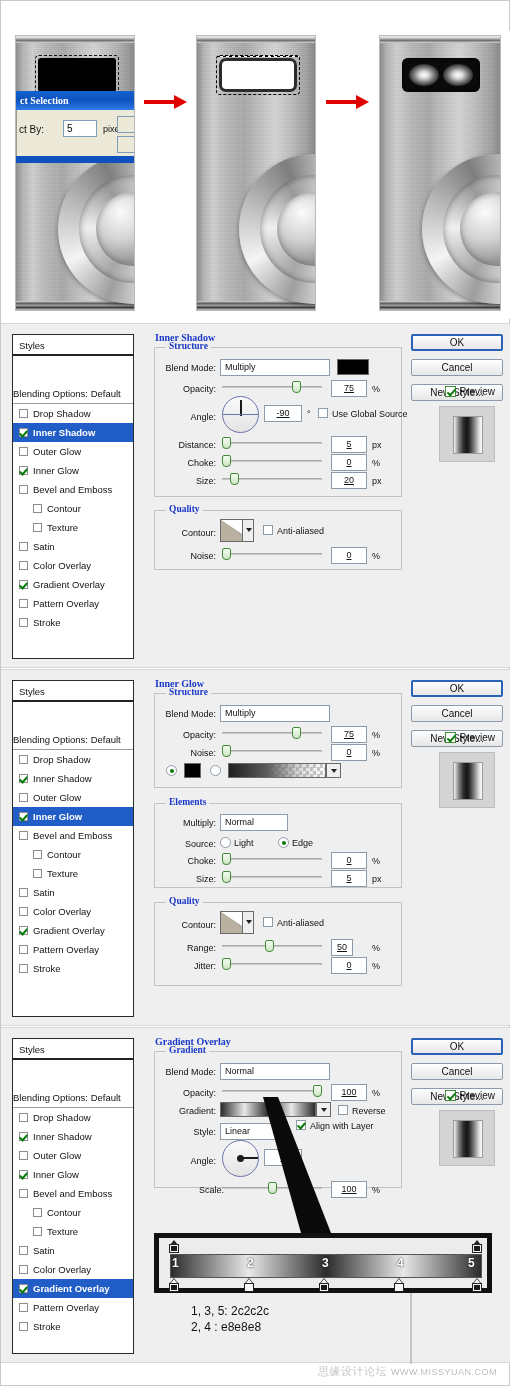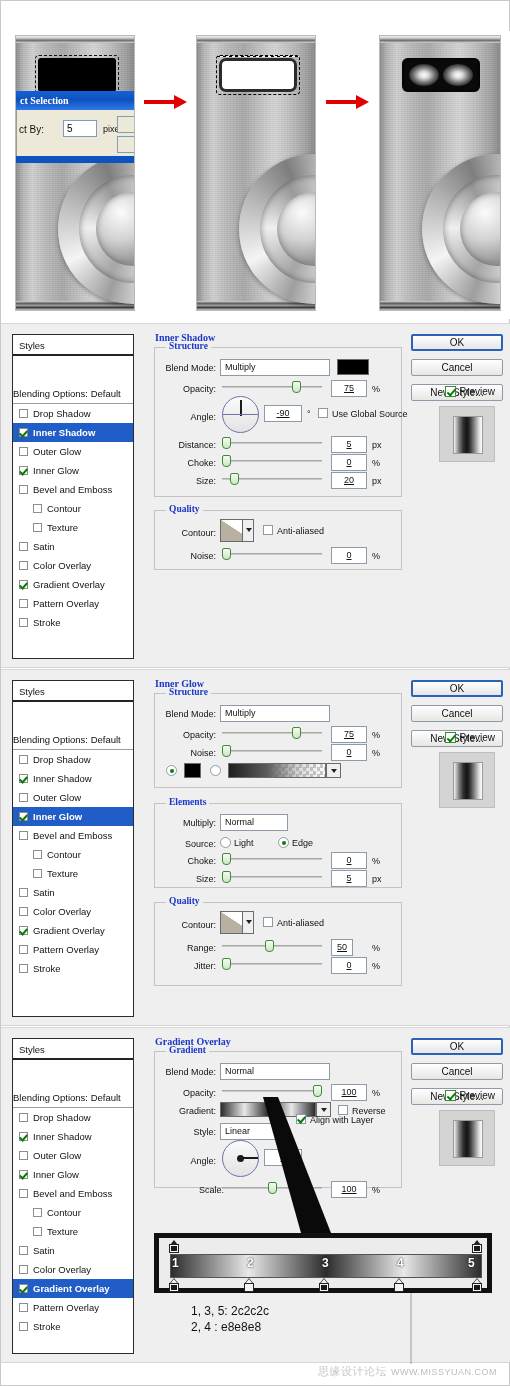--- a/index.html
+++ b/index.html
@@ -552,21 +552,21 @@
 
       <div class="lbl" style="left:8px;top:68px;width:62px">Gradient:</div>
       <div class="gradbar" style="left:74px;top:64px;width:96px;
            background:linear-gradient(90deg,#2c2c2c 0%,#e8e8e8 25%,#2c2c2c 50%,#e8e8e8 75%,#2c2c2c 100%)">
           <span class="dd"></span>
         </div>
       <div class="chk" style="left:192px;top:67px"><span class="bx"></span><span>Reverse</span></div>
 
       <div class="lbl" style="left:8px;top:89px;width:62px">Style:</div>
       <div class="combo" style="left:74px;top:85px;width:68px">Linear</div>
-      <div class="chk" style="left:150px;top:76px"><span class="bx on"></span><span>Align with Layer</span></div>
+      <div class="chk" style="left:150px;top:82px"><span class="bx on"></span><span>Align with Layer</span></div>
 
       <div class="lbl" style="left:8px;top:118px;width:62px">Angle:</div>
       <div class="dial" style="left:76px;top:102px">
         <div class="needle" style="left:17px;top:16px;width:18px;height:2px"></div>
         <div class="needle" style="left:14px;top:14px;width:7px;height:7px;border-radius:50%"></div>
       </div>
       <div class="fld num" style="left:118px;top:111px;width:38px">0</div>
 
       <div class="lbl" style="left:16px;top:147px;width:62px">Scale:</div>
       <div class="slider" style="left:76px;top:144px;width:100px">

